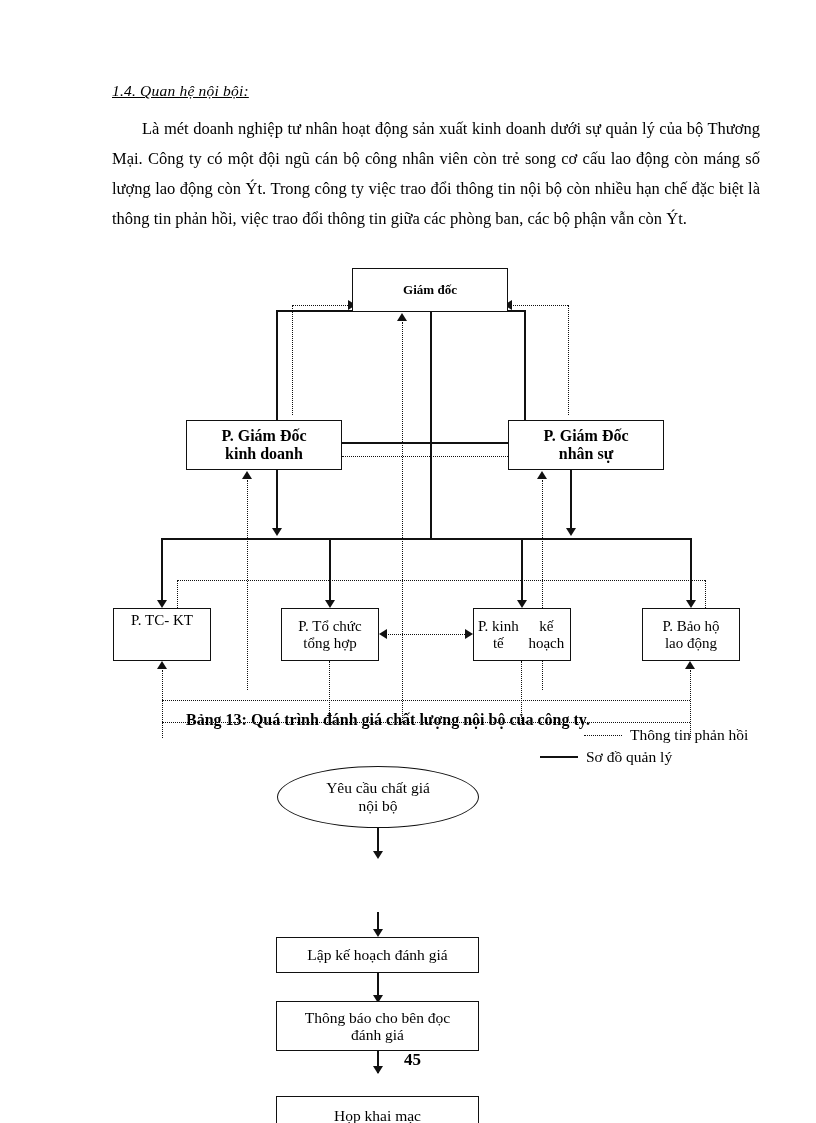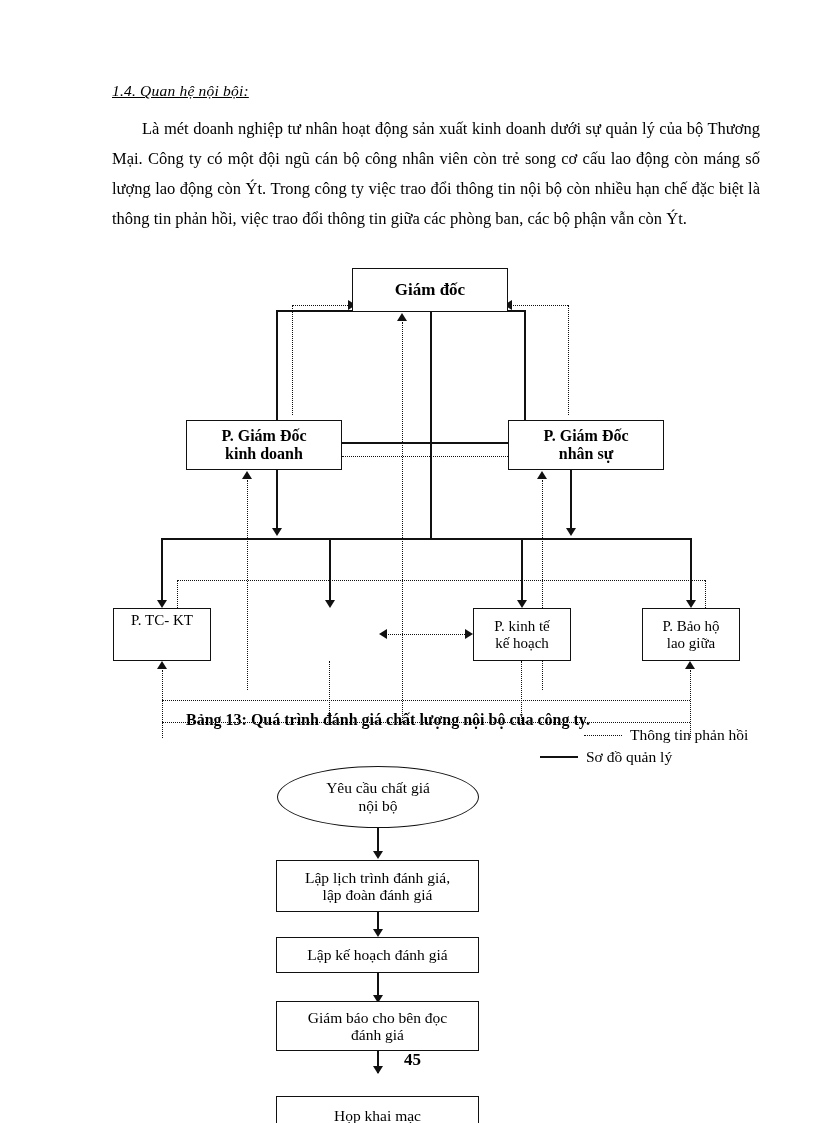--- a/index.html
+++ b/index.html
@@ -167,21 +167,21 @@
 <body>
 
 <div id="page">
 
   <div class="section-heading">1.4. Quan hệ nội bội:</div>
 
   <div class="body-copy">Là mét doanh nghiệp tư nhân hoạt động sản xuất kinh doanh dưới sự quản lý của bộ Thương Mại. Công ty có một đội ngũ cán bộ công nhân viên còn trẻ song cơ cấu lao động còn máng số lượng lao động còn Ýt. Trong công ty việc trao đổi thông tin nội bộ còn nhiều hạn chế đặc biệt là thông tin phản hồi, việc trao đổi thông tin giữa các phòng ban, các bộ phận vẫn còn Ýt.</div>
 
   <div class="page-number">45</div>
 
-  <div class="node node-bold" style="left:352px; top:268px; width:156px; height:44px; font-size:17px;">Giám đốc</div>
+  <div class="node node-bold" style="left:352px; top:268px; width:156px; height:44px; font-size:13px;">Giám đốc</div>
 
   <div class="h-solid" style="left:276px; top:310px; width:250px;"></div>
 
   <div class="v-solid" style="left:276px; top:310px; height:110px;"></div>
 
   <div class="v-solid" style="left:524px; top:310px; height:110px;"></div>
 
   <div class="v-solid" style="left:430px; top:312px; height:226px;"></div>
 
   <div class="h-dot" style="left:292px; top:305px; width:60px;"></div>
@@ -236,29 +236,33 @@
   <div class="arr-down arr" style="left:686px; top:600px;"></div>
 
   <div class="h-dot" style="left:177px; top:580px; width:528px;"></div>
   <div class="v-dot" style="left:177px; top:580px; height:28px;"></div>
   <div class="v-dot" style="left:705px; top:580px; height:28px;"></div>
 
   <div class="node top-text" style="left:113px; top:608px; width:98px; height:53px; font-size:15px;">
     <span>P. TC- KT</span>
   </div>
 
-
-  <div class="node" style="left:473px; top:608px; width:98px; height:53px; font-size:15px; flex-direction:column;">
+  <div class="node" style="left:281px; top:608px; width:98px; height:53px; font-size:15px; flex-direction:column;">
+    <span>P. Tổ chức</span>
+    <span>tổng hợp</span>
+  </div>
+
+  <div class="node" style="left:473px; top:608px; width:98px; height:53px; font-size:15px; flex-direction:row;">
     <span>P. kinh tế</span>
     <span>kế hoạch</span>
   </div>
 
   <div class="node" style="left:642px; top:608px; width:98px; height:53px; font-size:15px; flex-direction:column;">
     <span>P. Bảo hộ</span>
-    <span>lao giữa</span>
+    <span>lao động</span>
   </div>
 
   <div class="h-dot" style="left:385px; top:634px; width:82px;"></div>
   <div class="arr-left arr" style="left:379px; top:629px;"></div>
   <div class="arr-right arr" style="left:465px; top:629px;"></div>
 
   <div class="v-dot" style="left:162px; top:670px; height:68px;"></div>
   <div class="arr-up arr" style="left:157px; top:661px;"></div>
 
   <div class="v-dot" style="left:690px; top:670px; height:68px;"></div>
@@ -282,37 +286,33 @@
   </div>
 
   <div class="ellipse" style="left:277px; top:766px; width:202px; height:62px; font-size:15.5px; flex-direction:column;">
     <span>Yêu cầu chất giá</span>
     <span>nội bộ</span>
   </div>
 
   <div class="v-solid" style="left:377px; top:828px; height:26px;"></div>
   <div class="arr-down arr" style="left:373px; top:851px;"></div>
 
-  <div class="node" style="left:276px; top:860px; width:203px; height:52px; font-size:15.5px; flex-direction:column;">
-    <span>Lập lịch trình đánh giá,</span>
-    <span>lập đoàn đánh giá</span>
-  </div>
 
   <div class="v-solid" style="left:377px; top:912px; height:23px;"></div>
   <div class="arr-down arr" style="left:373px; top:929px;"></div>
 
   <div class="node" style="left:276px; top:937px; width:203px; height:36px; font-size:15.5px;text-align:right;">
     <span>Lập kế hoạch đánh giá</span>
   </div>
 
   <div class="v-solid" style="left:377px; top:973px; height:26px;"></div>
   <div class="arr-down arr" style="left:373px; top:995px;"></div>
 
   <div class="node" style="left:276px; top:1001px; width:203px; height:50px; font-size:15.5px; flex-direction:column;">
-    <span>Giám báo cho bên đọc</span>
+    <span>Thông báo cho bên đọc</span>
     <span>đánh giá</span>
   </div>
 
   <div class="v-solid" style="left:377px; top:1051px; height:22px;"></div>
   <div class="arr-down arr" style="left:373px; top:1066px;"></div>
 
   <div class="node" style="left:276px; top:1076px; width:203px; height:39px; font-size:15.5px;margin-top:20px;">
     <span>Họp khai mạc</span>
   </div>
 

